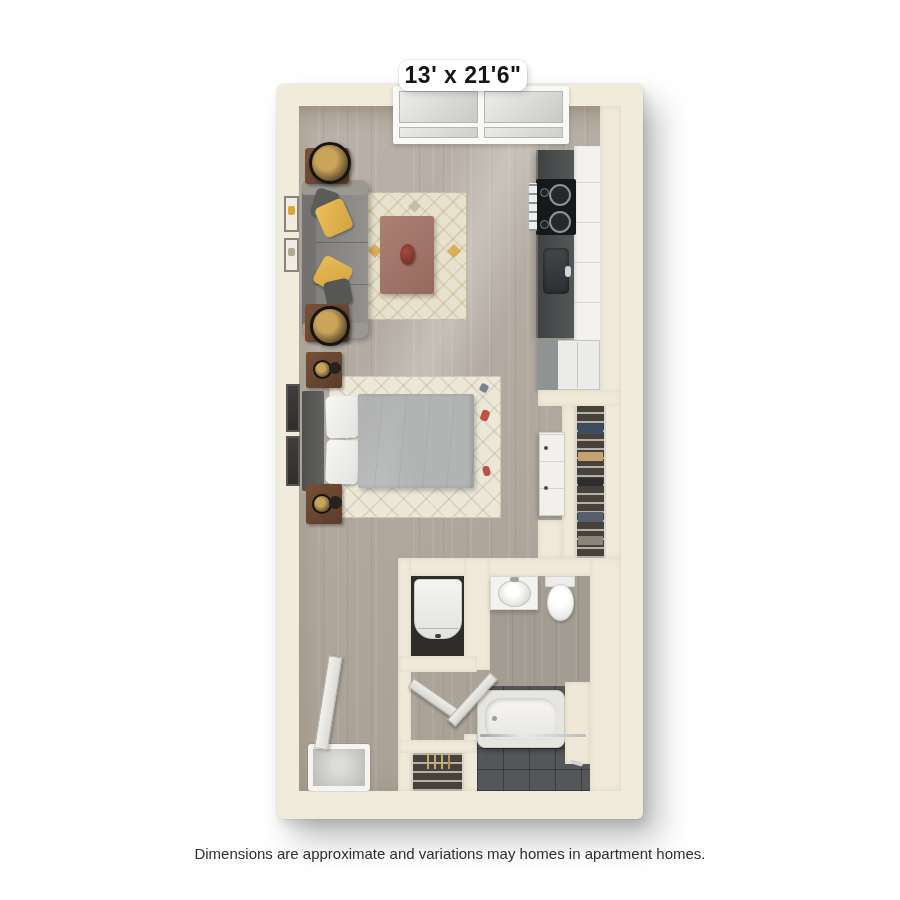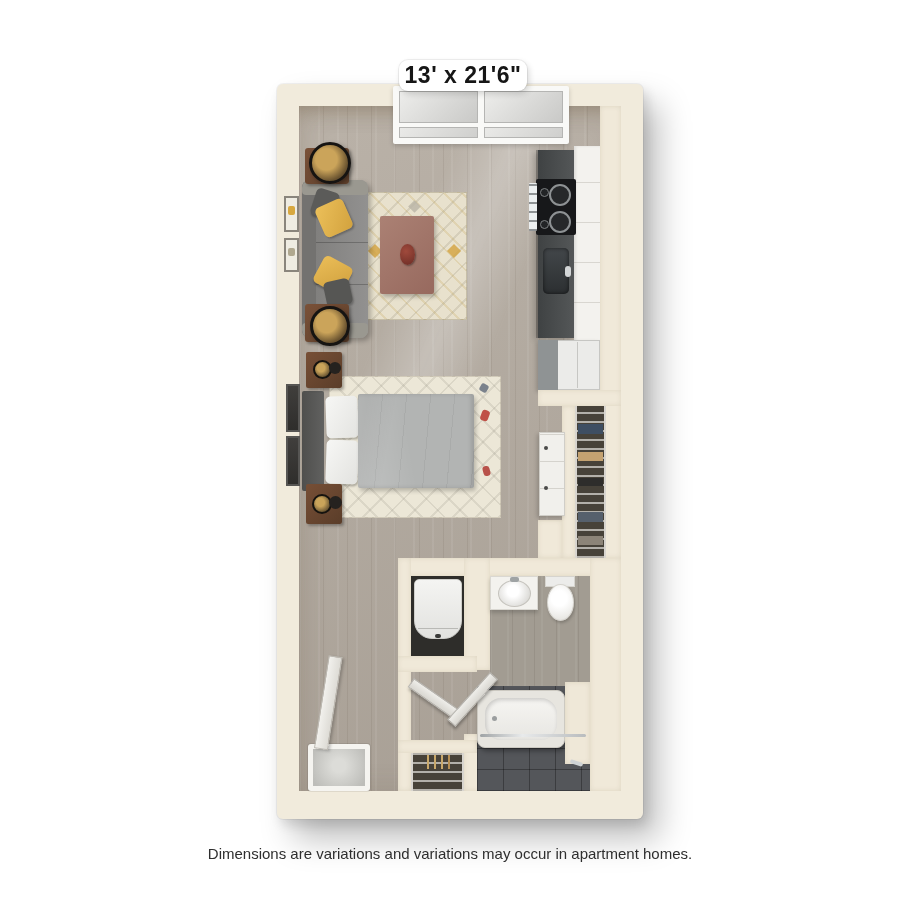--- a/index.html
+++ b/index.html
@@ -202,13 +202,13 @@
               box-shadow:0 2px 5px rgba(0,0,0,.18);"></div>
   <div class="abs" style="left:122px;top:7px;width:79px;height:32px;background:linear-gradient(135deg,#ededeb,#c9c9c7);border:1px solid #b5b5b3;box-sizing:border-box;z-index:5;"></div>
   <div class="abs" style="left:207px;top:7px;width:79px;height:32px;background:linear-gradient(135deg,#ededeb,#c9c9c7);border:1px solid #b5b5b3;box-sizing:border-box;z-index:5;"></div>
   <div class="abs" style="left:122px;top:43px;width:79px;height:11px;background:linear-gradient(135deg,#eaeae8,#cfcfcd);border:1px solid #b5b5b3;box-sizing:border-box;z-index:5;"></div>
   <div class="abs" style="left:207px;top:43px;width:79px;height:11px;background:linear-gradient(135deg,#eaeae8,#cfcfcd);border:1px solid #b5b5b3;box-sizing:border-box;z-index:5;"></div>
 
 </div>
 
 <div id="dim-pill">13' x 21'6"</div>
 
-<div id="disclaimer">Dimensions are variations and variations may occur in apartment homes.</div>
+<div id="disclaimer">Dimensions are approximate and variations may homes in apartment homes.</div>
 
 </body></html>

